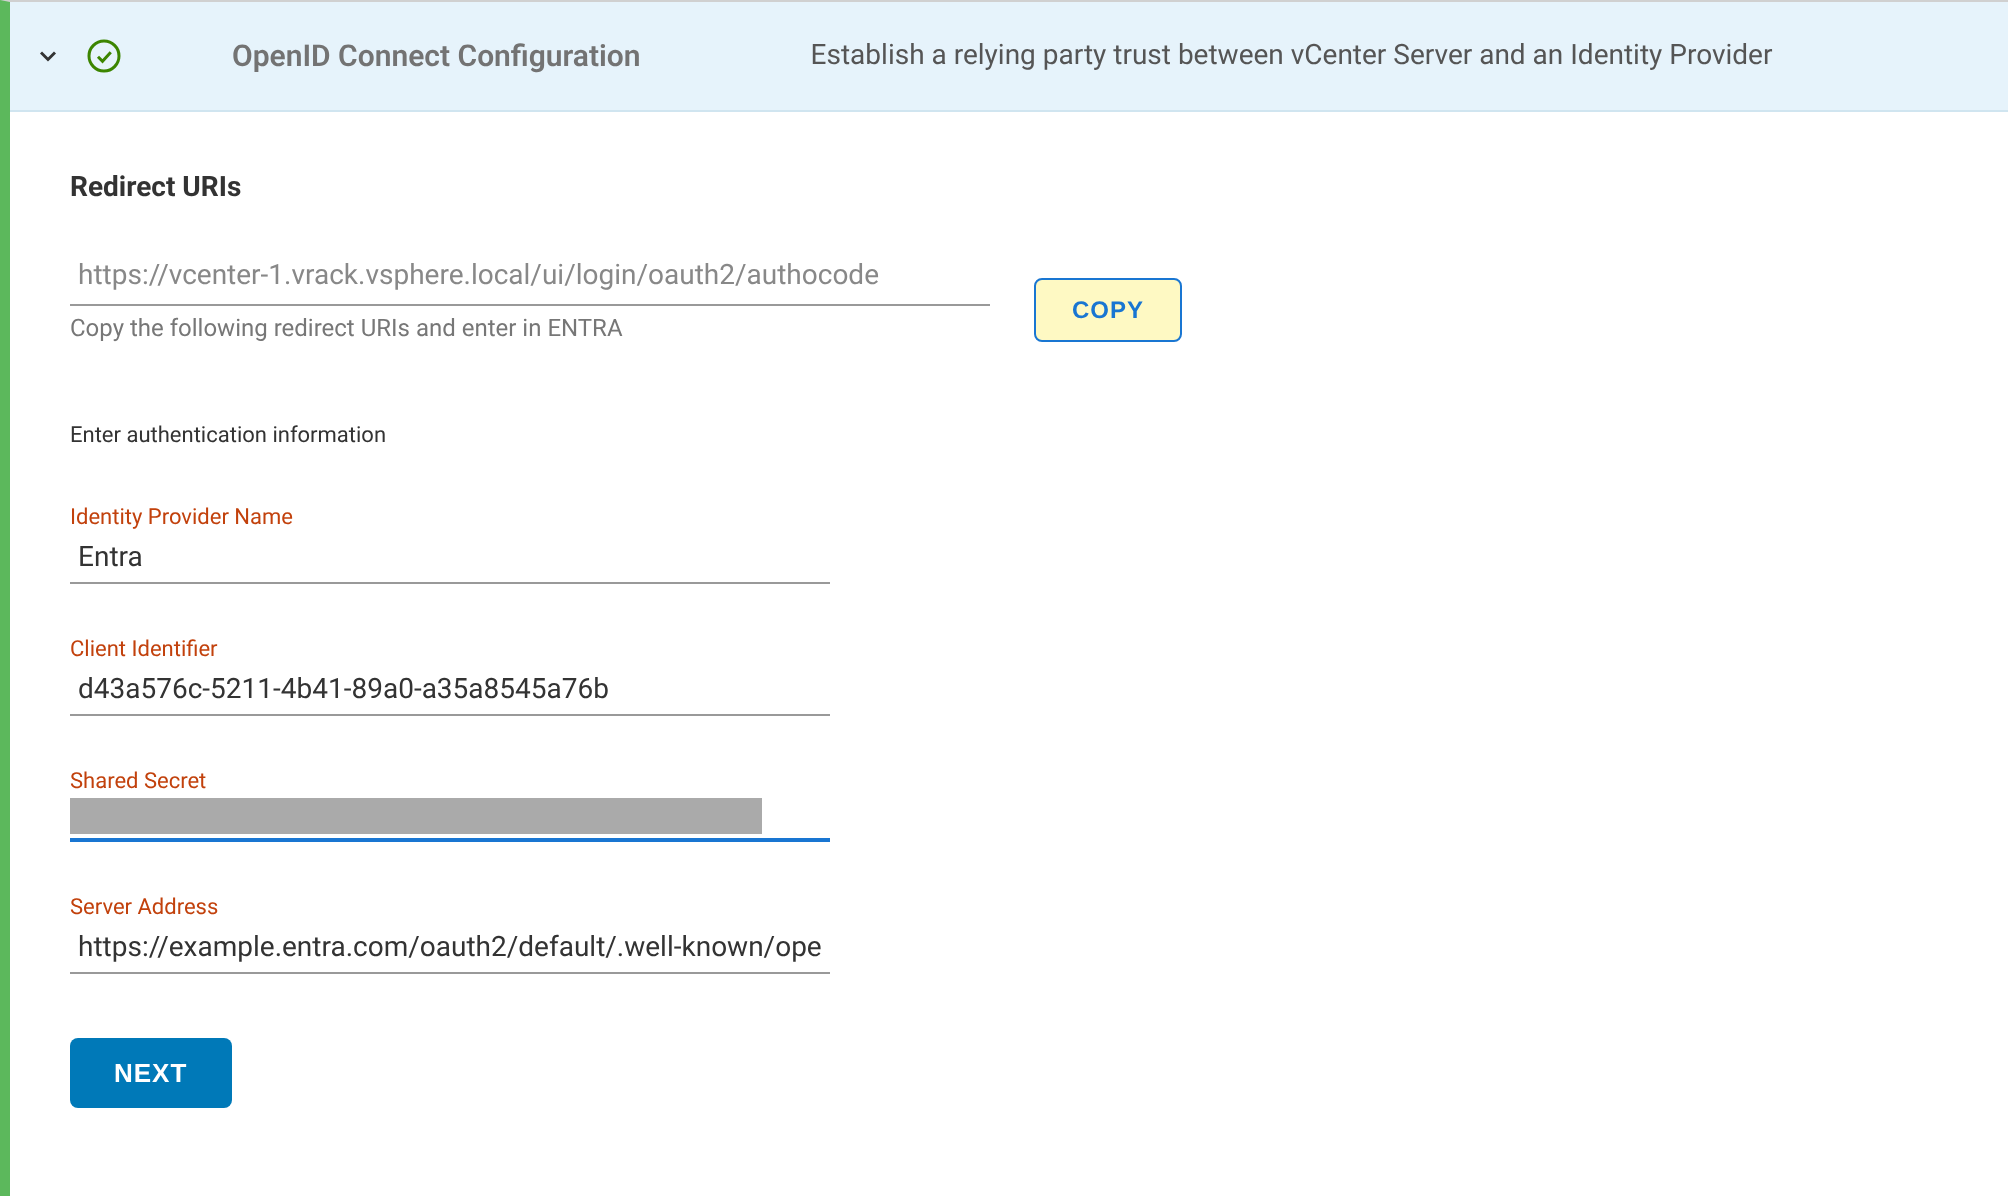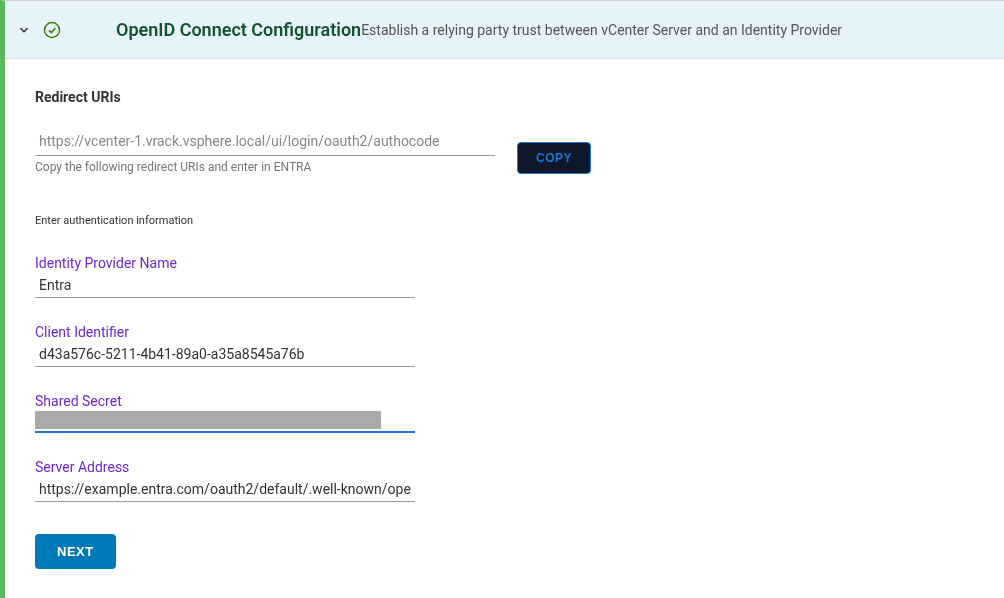--- a/index.html
+++ b/index.html
@@ -31,22 +31,23 @@
       cursor: pointer;
       width: 16px;
     }
     .header .check {
       margin-right: 55px;
       display: inline-flex;
       align-items: center;
     }
     .header .title {
       font-weight: 600;
-      color: #14532d;
-      font-size: 18px;
+      color: #737373;
+      font-size: 15px;
+      margin-right: 85px;
     }
     .header .subtitle {
       color: #555;
       font-size: 14px;
     }
     .content {
       padding: 30px 30px 20px 30px;
     }
     .section-label {
       color: #333;
@@ -72,40 +73,40 @@
     }
     .helper-text {
       color: #777;
       font-size: 12px;
       margin-top: 4px;
     }
     .copy-btn {
       margin-left: 22px;
       border: 1px solid #1976d2;
       color: #1976d2;
-      background: #0f172a;
+      background: #fef9c3;
       padding: 8px 18px;
       border-radius: 4px;
       font-size: 12px;
       font-weight: 600;
       letter-spacing: 0.5px;
       cursor: pointer;
     }
     .form-heading {
       color: #333;
       font-size: 11px;
       margin-bottom: 28px;
     }
     .form-group {
       margin-bottom: 26px;
     }
     .form-label {
       display: block;
-      color: #6d28d9;
-      font-size: 14px;
+      color: #c2410c;
+      font-size: 11px;
       margin-bottom: 2px;
     }
     .form-input {
       width: 380px;
       border: none;
       border-bottom: 1px solid #999;
       padding: 4px 4px;
       font-size: 14px;
       color: #333;
       font-family: inherit;

